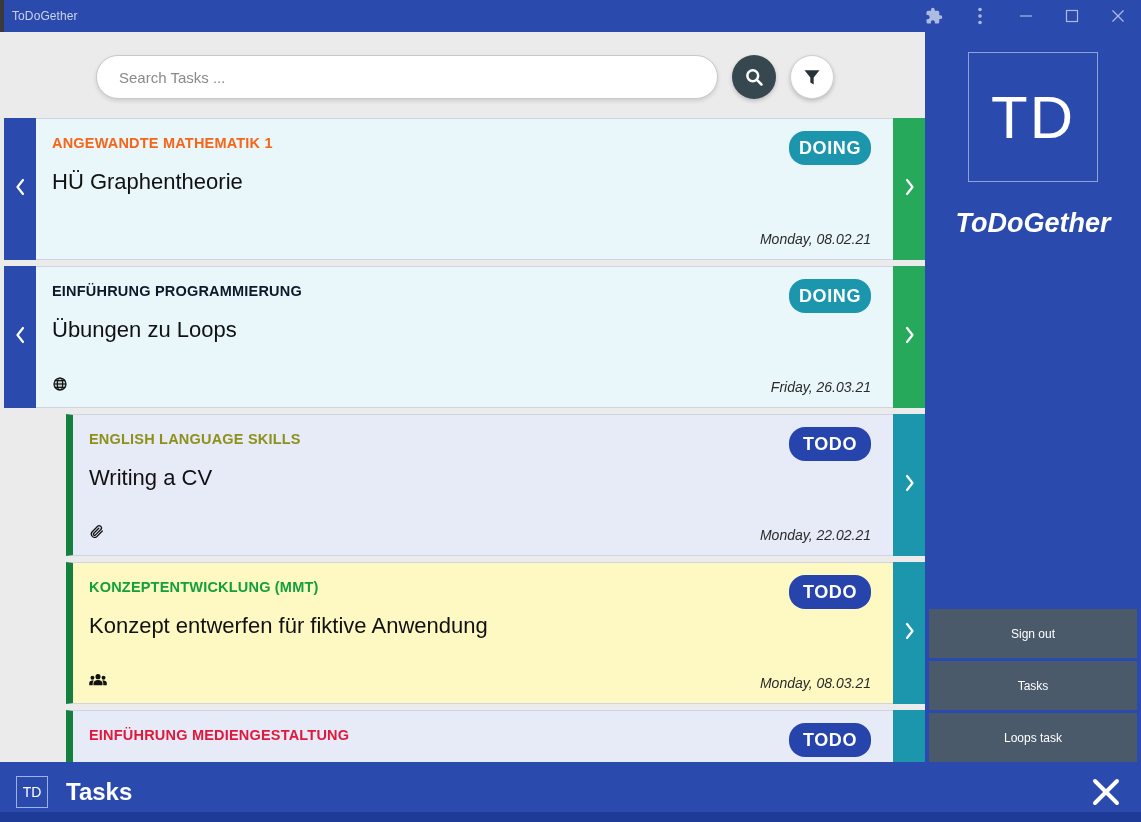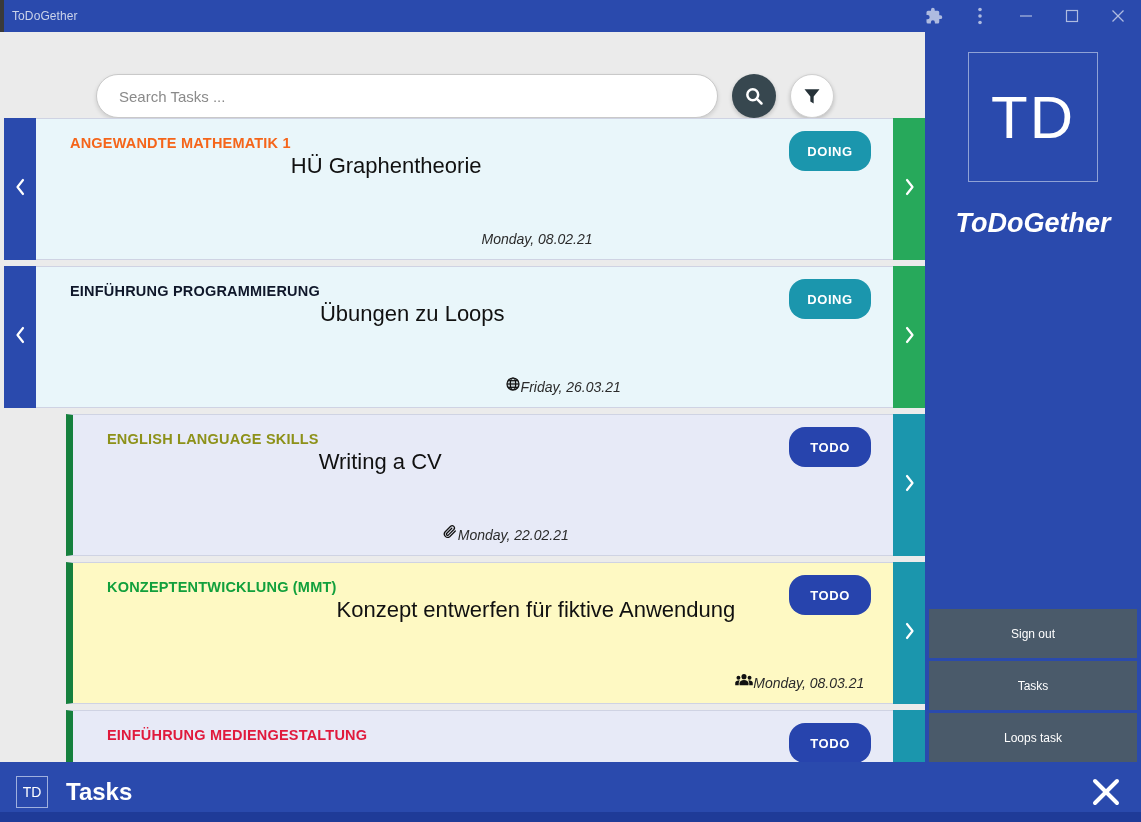--- a/index.html
+++ b/index.html
@@ -31,21 +31,21 @@
   .tb-win { width: 46px; }
 
   
   .content {
     position: absolute; left: 4px; top: 32px; width: 921px; height: 730px;
     background: #ebebeb; overflow: hidden;
   }
 
   
   .searchrow {
-    position: absolute; left: 92px; top: 42px; display: flex; align-items: center; gap: 14px;
+    position: absolute; left: 92px; top: 23px; display: flex; align-items: center; gap: 14px;
   }
   .search-input {
     width: 622px; height: 44px; border-radius: 22px; border: 1px solid #c9c9c9;
     background: #fff; padding: 0 22px; font-size: 15px; color: #555;
     font-family: "Liberation Sans", sans-serif;
     box-shadow: 0 2px 4px rgba(0,0,0,.13);
   }
   .search-input::placeholder { color: #8a8a8a; }
   .circle-btn {
     width: 44px; height: 44px; border-radius: 50%; display: flex;
@@ -64,38 +64,38 @@
   .nav-left {
     width: 32px; background: #2a4aad; display: flex; align-items: center;
     justify-content: center; color: #fff; cursor: pointer; flex: 0 0 32px;
   }
   .nav-left.hidden { background: transparent; visibility: hidden; }
   .nav-right {
     width: 32px; display: flex; align-items: center; justify-content: center;
     color: #fff; cursor: pointer; flex: 0 0 32px;
   }
   .card-body {
-    flex: 1; padding: 16px 22px 12px 34px; position: relative;
+    flex: 1; padding: 16px 22px 12px 16px; position: relative;
     border-top: 1px solid #cfd3e3; border-bottom: 1px solid #cfd3e3;
-    display: flex; flex-direction: row;
+    display: flex; flex-direction: column;
   }
   .card-wrap.offset { margin-left: 30px; }
   .card-wrap.offset .card-body { border-left: 7px solid #15803d; }
   .subject {
     font-size: 14.5px; font-weight: bold; letter-spacing: .2px; text-transform: uppercase;
   }
   .title { font-size: 22px; color: #111; margin-top: 18px; font-weight: normal; }
   .card-footer {
     margin-top: auto; display: flex; align-items: flex-end; justify-content: space-between;
   }
   .card-icons { display: flex; gap: 8px; color: #111; font-size: 17px; line-height: 1; }
   .date { font-style: italic; font-size: 14px; color: #2b2b2b; }
   .badge {
-    position: absolute; right: 22px; top: 12px; height: 40px; min-width: 82px;
-    border-radius: 16px; color: #fff; font-size: 13px; font-weight: bold;
+    position: absolute; right: 22px; top: 12px; height: 34px; min-width: 82px;
+    border-radius: 16px; color: #fff; font-size: 18px; font-weight: bold;
     letter-spacing: .6px; display: flex; align-items: center; justify-content: center;
     cursor: pointer;
   }
 
   
   .sidebar {
     position: absolute; right: 0; top: 32px; width: 216px; height: 730px;
     background: #2a4aad; display: flex; flex-direction: column; align-items: center;
   }
   .logo-box {

